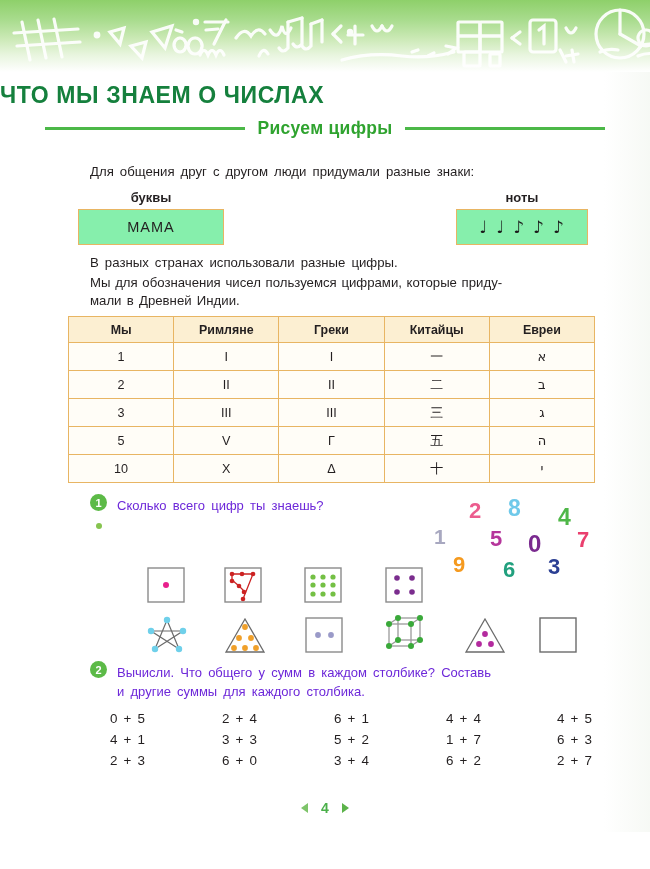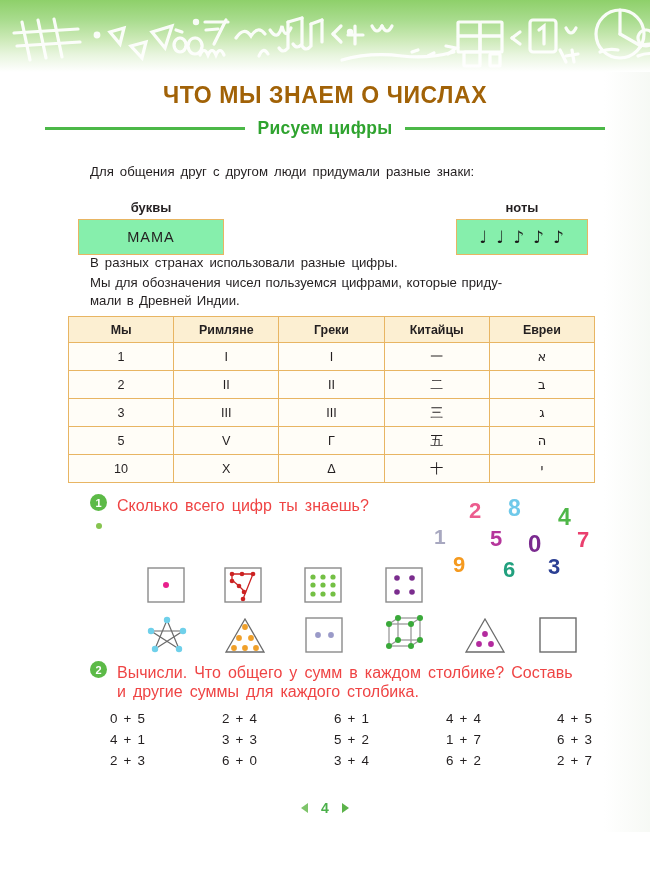--- a/index.html
+++ b/index.html
@@ -31,25 +31,25 @@
     background: linear-gradient(to bottom, #8ed06a 0%, #a9dc8e 28%, #cdeab8 55%, #e8f5de 76%, #ffffff 100%);
     overflow: hidden;
   }
   .doodle-band svg { position:absolute; left:0; top:0; }
 
   
   .main-title {
     position: absolute;
     left: 0; top: 82px;
     width: 650px;
-    text-align: center;
+    text-align: left;
     font-size: 23px;
     font-weight: bold;
     letter-spacing: 0.6px;
-    color: #a16207;
+    color: #15803d;
     font-family: "Liberation Sans", sans-serif;
   }
   .subtitle-wrap {
     position: absolute;
     left: 45px; top: 118px;
     width: 560px;
     display: flex;
     align-items: center;
     gap: 12px;
   }
@@ -86,21 +86,20 @@
     width: 510px;
     height: 60px;
   }
   .sign-col { position: absolute; top: 0; }
   .sign-label {
     font-size: 13px;
     font-weight: bold;
     color: #231f20;
     text-align: center;
     margin-bottom: 4px;
-    margin-top: 10px;
   }
   .sign-box {
     border: 1.6px solid #e8b563;
     background: #86efac;
     height: 34px;
     display: flex;
     align-items: center;
     justify-content: center;
     font-size: 14.5px;
     color: #231f20;
@@ -150,22 +149,22 @@
     font-family: "Liberation Sans", sans-serif;
   }
   .bullet-dot {
     position: absolute;
     width: 6px; height: 6px;
     border-radius: 50%;
     background: #86c44f;
   }
   .task-text {
     position: absolute;
-    font-size: 16px;
-    color: #ef4444;
+    font-size: 13px;
+    color: #6d28d9;
     line-height: 19.5px;
     word-spacing: 2.6px;
   }
 
   
   .digits-area {
     position: absolute;
     left: 420px; top: 492px;
     width: 200px; height: 95px;
   }

